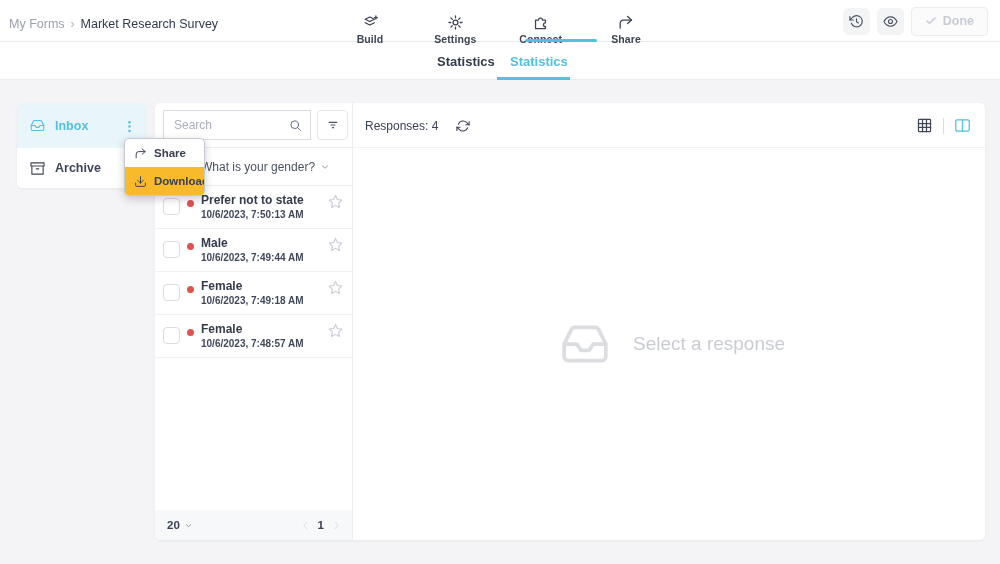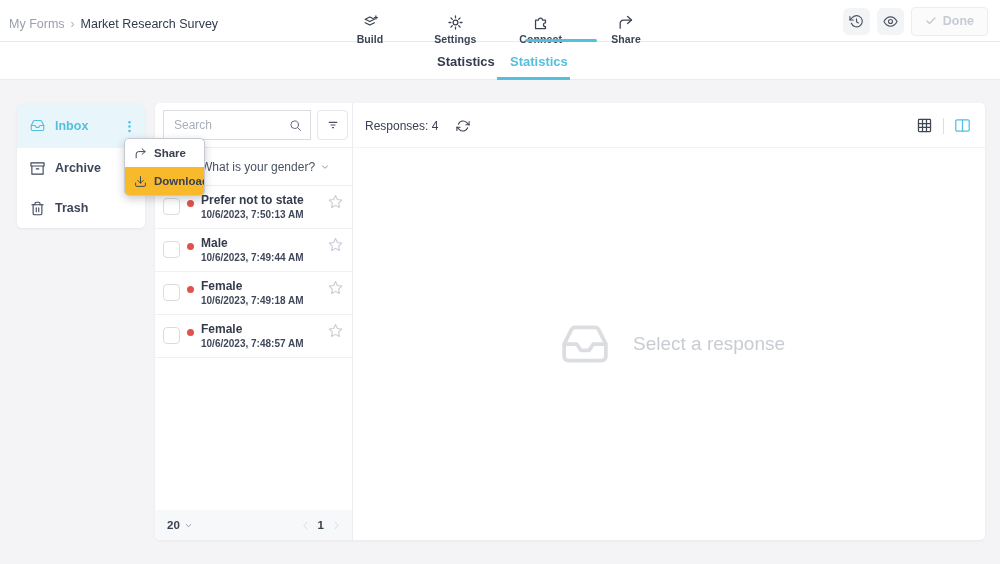--- a/index.html
+++ b/index.html
@@ -210,31 +210,20 @@
   <div class="side-item">
     <span>
       <svg class="stk" viewBox="0 0 24 24">
           <polyline points="21 8.5 21 21 3 21 3 8.5"></polyline>
           <rect x="1.5" y="3" width="21" height="5"></rect>
           <line x1="10" y1="12.5" x2="14" y2="12.5"></line>
         </svg>
     </span>
     <span>Archive</span>
   </div>
-  <div class="side-item">
-    <span>
-      <svg class="stk" viewBox="0 0 24 24">
-          <polyline points="3 6 5 6 21 6"></polyline>
-          <path d="M19 6v14a2 2 0 0 1-2 2H7a2 2 0 0 1-2-2V6m3 0V4a2 2 0 0 1 2-2h4a2 2 0 0 1 2 2v2"></path>
-          <line x1="10" y1="11" x2="10" y2="17"></line>
-          <line x1="14" y1="11" x2="14" y2="17"></line>
-        </svg>
-    </span>
-    <span>Trash</span>
-  </div>
 </div>
 
 <div class="menu">
   <div class="menu-item">
     <span>
       <svg class="stk" viewBox="0 0 24 24" stroke-width="2.2">
           <polyline points="15 13.5 20.5 8.5 15 3.5"></polyline>
           <path d="M4 20v-6.8a4.7 4.7 0 0 1 4.7-4.7H20.5"></path>
         </svg>
     </span>

